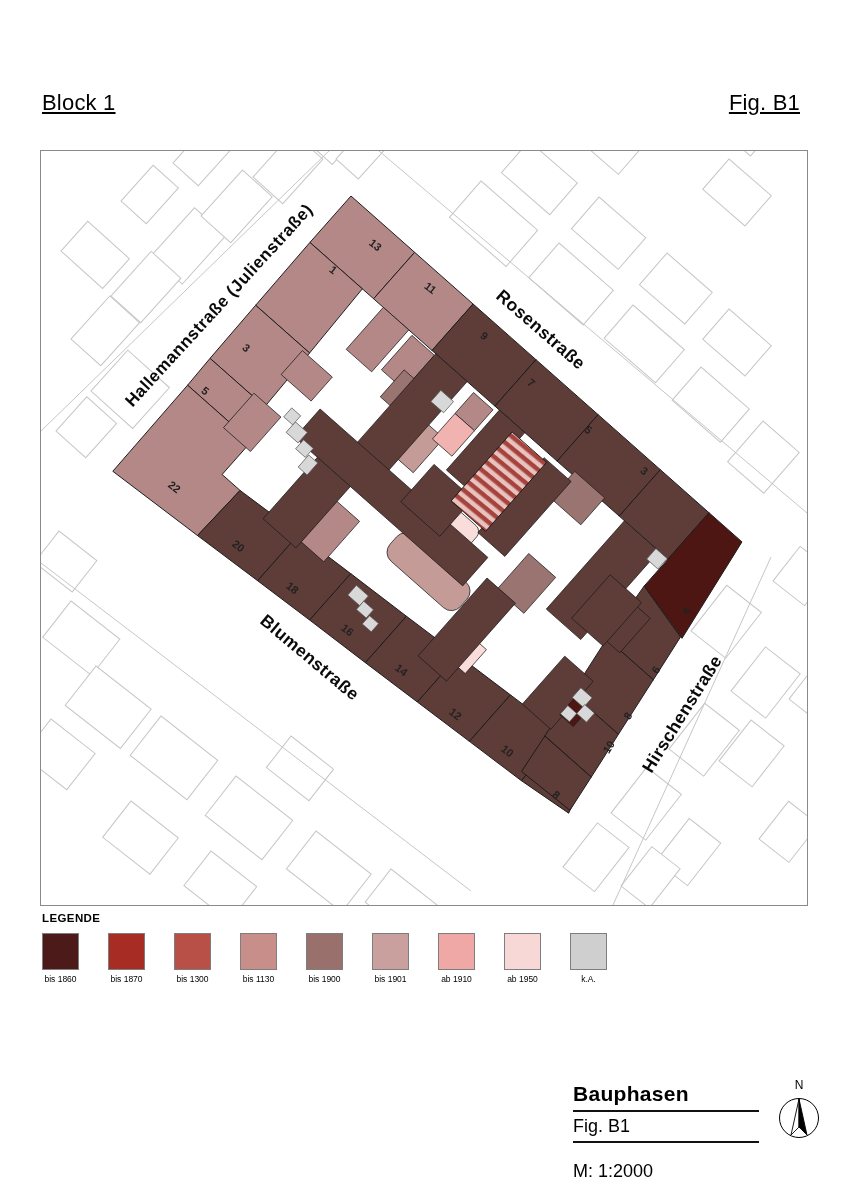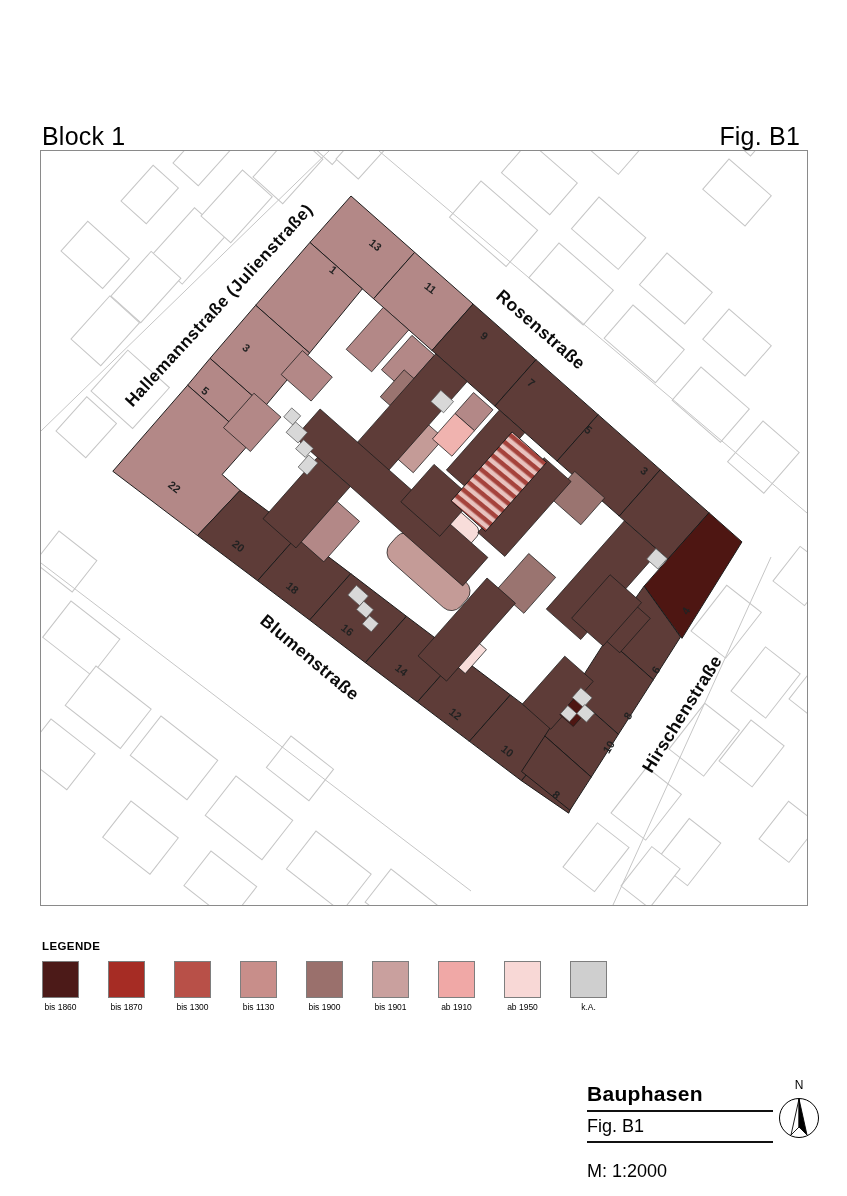--- a/index.html
+++ b/index.html
@@ -1,32 +1,32 @@
 <!DOCTYPE html>
 <html><head>
 <meta charset="utf-8">
 <style>
   html,body{margin:0;padding:0;background:#fff;}
   body{width:847px;height:1196px;position:relative;overflow:hidden;
        font-family:"Liberation Sans","DejaVu Sans",sans-serif;color:#000;}
-  .hdr{position:absolute;top:122px;font-size:25px;letter-spacing:.2px;}
+  .hdr{position:absolute;top:90px;font-size:22px;letter-spacing:.2px;text-decoration:underline;}
   #hdr-left{left:42px;}
   #hdr-right{right:47px;}
   #map-frame{position:absolute;left:40px;top:150px;width:766px;height:754px;
              border:1px solid #8a8a8a;background:#fff;}
   #map-svg{display:block;width:100%;height:100%;}
   
   #legend{position:absolute;left:42px;top:912px;}
-  #legend-heading{font-size:11.5px;font-weight:bold;letter-spacing:.4px;margin-bottom:9px;margin-top:28px;}
+  #legend-heading{font-size:11.5px;font-weight:bold;letter-spacing:.4px;margin-bottom:9px;}
   #legend-row{display:flex;}
   .lg-item{width:37px;margin-right:29px;text-align:center;}
   .lg-swatch{width:35px;height:35px;border:1px solid #7e7e7e;}
   .lg-label{font-size:8.5px;margin-top:4px;white-space:nowrap;}
   
-  #title-block{position:absolute;left:587px;top:1082px;width:186px;}
+  #title-block{position:absolute;left:573px;top:1082px;width:186px;}
   #tb-title{font-size:21px;font-weight:bold;letter-spacing:.3px;}
   .tb-rule{height:2px;background:#111;margin-top:4px;}
   .tb-rule2{height:1.5px;background:#111;margin-top:4px;}
   #tb-fig{font-size:18px;margin-top:4px;}
   #tb-scale{font-size:18px;margin-top:18px;}
   #north{position:absolute;left:770px;top:1076px;}
 </style>
 </head>
 <body>
 

